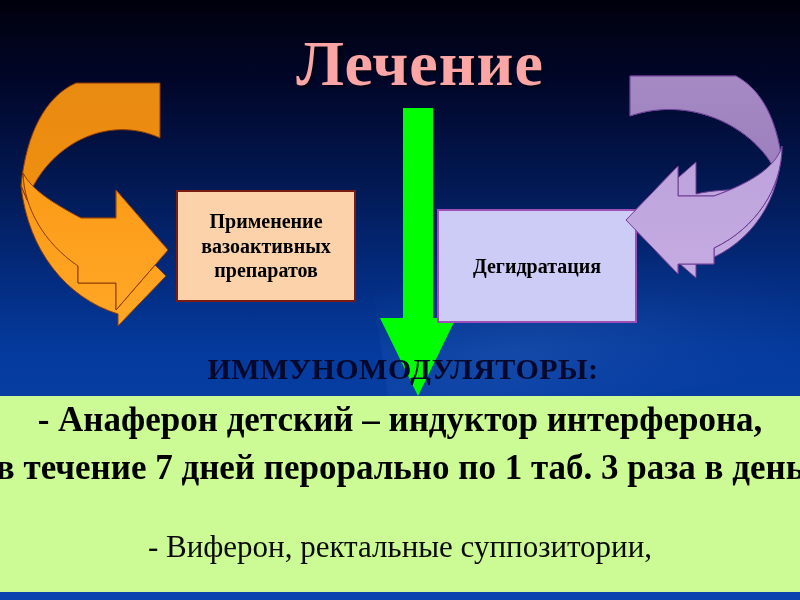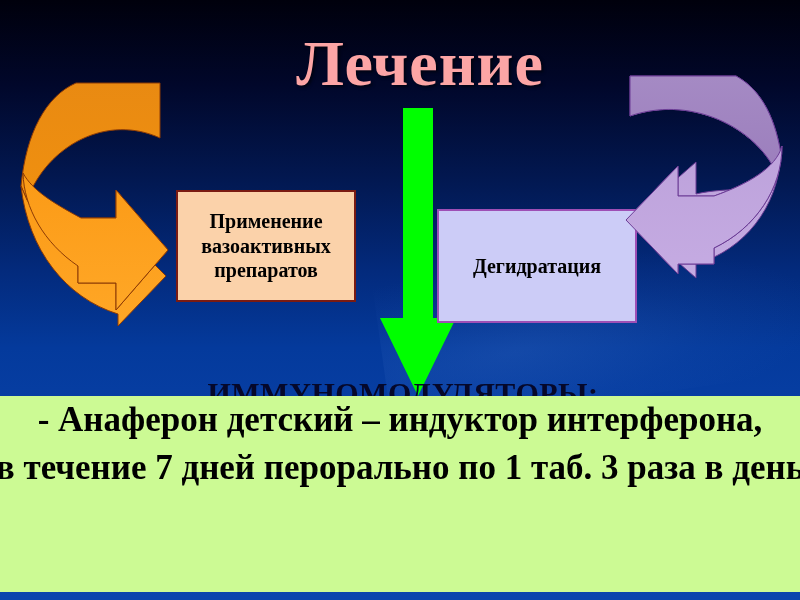--- a/index.html
+++ b/index.html
@@ -103,21 +103,21 @@
     position: absolute;
     left: 0; top: 352px;
     width: 800px;
     text-align: center;
     color: #05082a;
     font-size: 30px;
     font-weight: bold;
     letter-spacing: 0.5px;
     white-space: nowrap;
   }
-  .immuno-inner { display: inline-block; padding-left: 6px; margin-top: 24px; }
+  .immuno-inner { display: inline-block; padding-left: 6px; }
 
   
   .green-band {
     position: absolute;
     left: 0; top: 396px;
     width: 800px; height: 196px;
     background: #ccfa94;
     overflow: hidden;
   }
   .green-line-over {
@@ -227,15 +227,16 @@
     </svg>
   </div>
 
   <div class="immuno">
     <span class="immuno-inner">ИММУНОМОДУЛЯТОРЫ:</span>
   </div>
 
   <div class="green-band">
     <div class="green-line-over gl1">- Анаферон детский – индуктор интерферона,</div>
     <div class="green-line-over gl2">в течение 7 дней перорально по 1 таб. 3 раза в день</div>
+    <div class="green-line-fit gl3">- Виферон, ректальные суппозитории,</div>
   </div>
 
 </div>
 
 </body></html>

